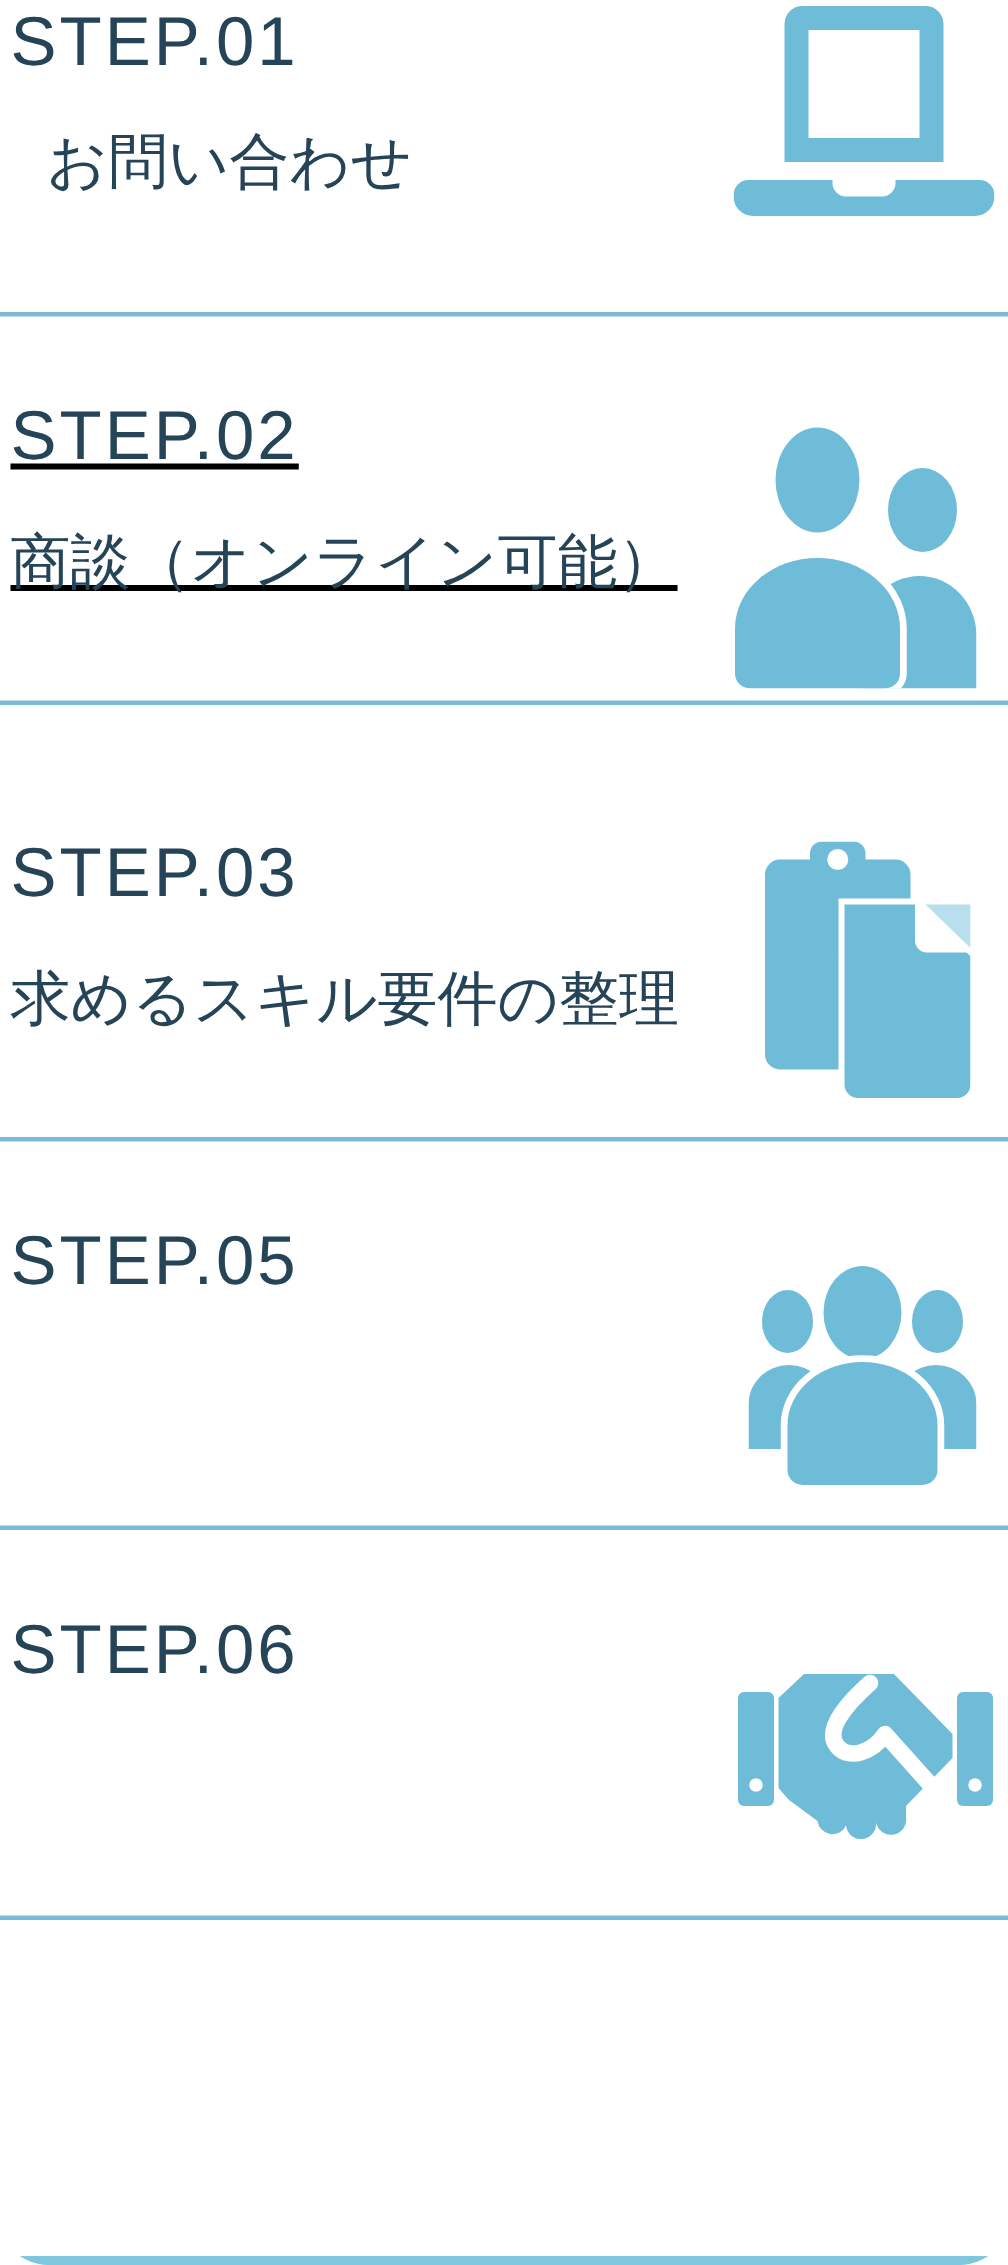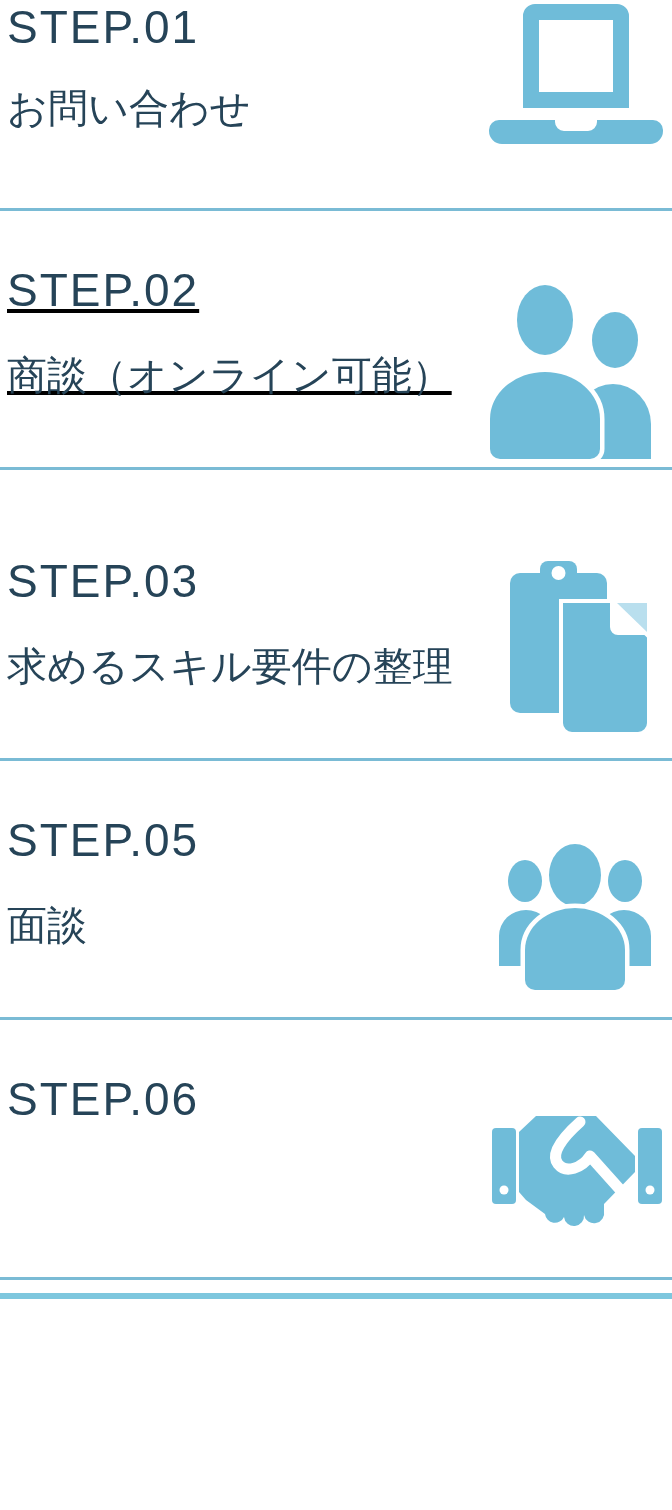--- a/index.html
+++ b/index.html
@@ -1,21 +1,22 @@
 <!DOCTYPE html>
 <html><head>
 <meta charset="utf-8">
 <style>
   html,body { margin:0; padding:0; background:#fff; }
   .page {
     position:relative;
-    width:672px; height:1299px;
+    width:672px; height:1510px;
     background:#fff;
     font-family:"Liberation Sans", sans-serif;
     overflow:hidden;
+    border-radius:32px;
   }
   .step {
     position:relative;
     box-sizing:border-box;
     border-bottom:3px solid var(--divider);
     padding:56px 0 0 7px;
   }
   .step.first { padding-top:4px; }
   .step:nth-child(1){ height:211px; }
   .step:nth-child(2){ height:259px;text-decoration:underline; }
@@ -30,21 +31,21 @@
     letter-spacing:2px;
     color:var(--ink);
   }
   .step-desc {
     margin:42px 0 0 0;
     font-size:40px; line-height:1;
     font-weight:400;
     letter-spacing:0;
     color:var(--ink);
   }
-  .step.first .step-desc { margin-top:38px; }
+  .step.first .step-desc { margin-top:38px;margin-left:24px; }
   .icon { position:absolute; }
   .icon svg { display:block; width:100%; height:100%; }
   .fill  { fill:var(--blue); }
   .light { fill:var(--blue-light); }
   .cut   { fill:#fff; }
   .sep   { stroke:#fff; paint-order:stroke; fill:var(--blue); }
   .sep-light { stroke:#fff; paint-order:stroke; fill:var(--blue-light); }
   .bottom-bar {
     position:absolute; left:0; bottom:0;
     width:672px; height:6px;
@@ -90,21 +91,20 @@
         <circle class="cut" cx="48.5" cy="12" r="7"></circle>
         <path class="sep" stroke-width="8" d="M53,42 H100 V66 a8,8 0 0 0 8,8 H137 V162 a9,9 0 0 1 -9,9 H62 a9,9 0 0 1 -9,-9 z"></path>
         <path class="sep-light" stroke-width="8" d="M107,42 L137,71 V42 z"></path>
       </svg>
     </div>
   </section>
 
 
   <section class="step">
     <h3 class="step-no">STEP.05</h3>
-    <p class="step-desc">面談</p>
     <div class="icon" style="top:83px; right:21px; width:152px; height:150px;">
       <svg viewBox="0 0 152 150">
         <ellipse class="fill" cx="26" cy="37" rx="17" ry="21"></ellipse>
         <path class="fill" d="M0,122 V92 A27,26 0 0 1 54,92 V122 z"></path>
         <ellipse class="fill" cx="126" cy="37" rx="17" ry="21"></ellipse>
         <path class="fill" d="M98,122 V92 A27,26 0 0 1 152,92 V122 z"></path>
         <ellipse class="sep" stroke-width="9" cx="76" cy="31" rx="26" ry="31"></ellipse>
         <path class="sep" stroke-width="9" d="M26,136 V106 A50,42 0 0 1 126,106 V136 a10,10 0 0 1 -10,10 H36 a10,10 0 0 1 -10,-10 z"></path>
       </svg>
     </div>

